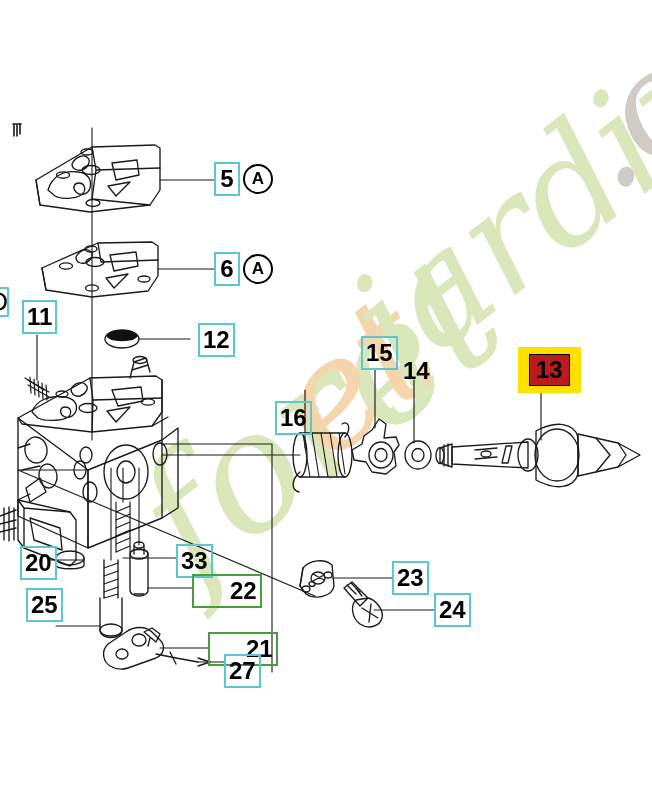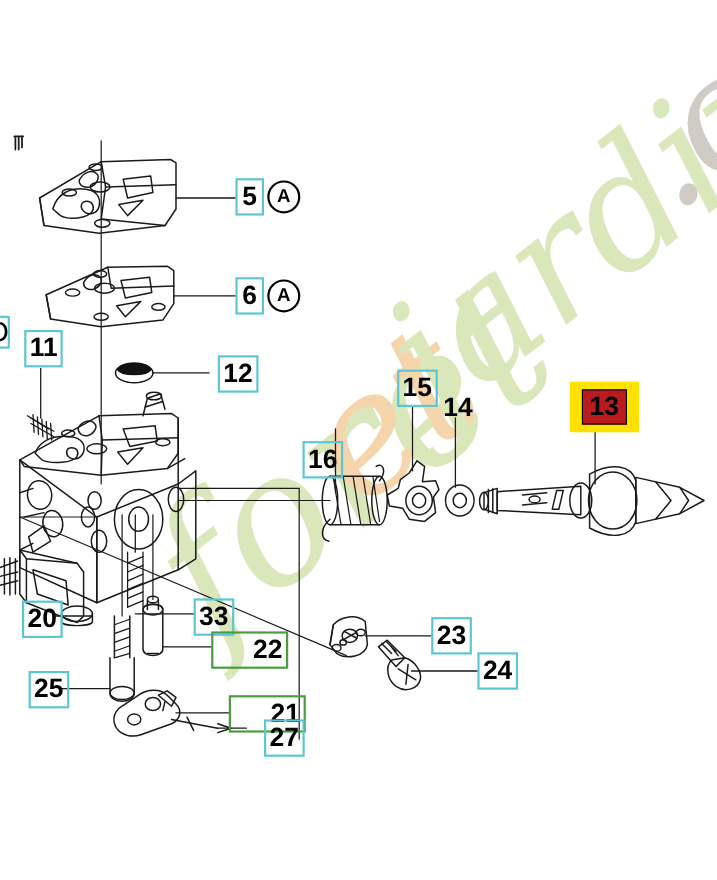--- a/index.html
+++ b/index.html
@@ -360,25 +360,25 @@
   </div>
 
   <div class="callout" style="left:392px;top:561px;">
     <div class="numbox cyan">23</div>
   </div>
 
   <div class="callout" style="left:434px;top:593px;">
     <div class="numbox cyan">24</div>
   </div>
 
-  <div class="callout" style="left:26px;top:610px;">
+  <div class="callout" style="left:26px;top:588px;">
     <div class="numbox cyan">25</div>
   </div>
 
   <div class="callout" style="left:208px;top:632px;">
     <div class="numbox green">21</div>
   </div>
 
-  <div class="callout" style="left:240px;top:654px;">
+  <div class="callout" style="left:224px;top:654px;">
     <div class="numbox cyan">27</div>
   </div>
 
 </div>
 
 </body></html>

